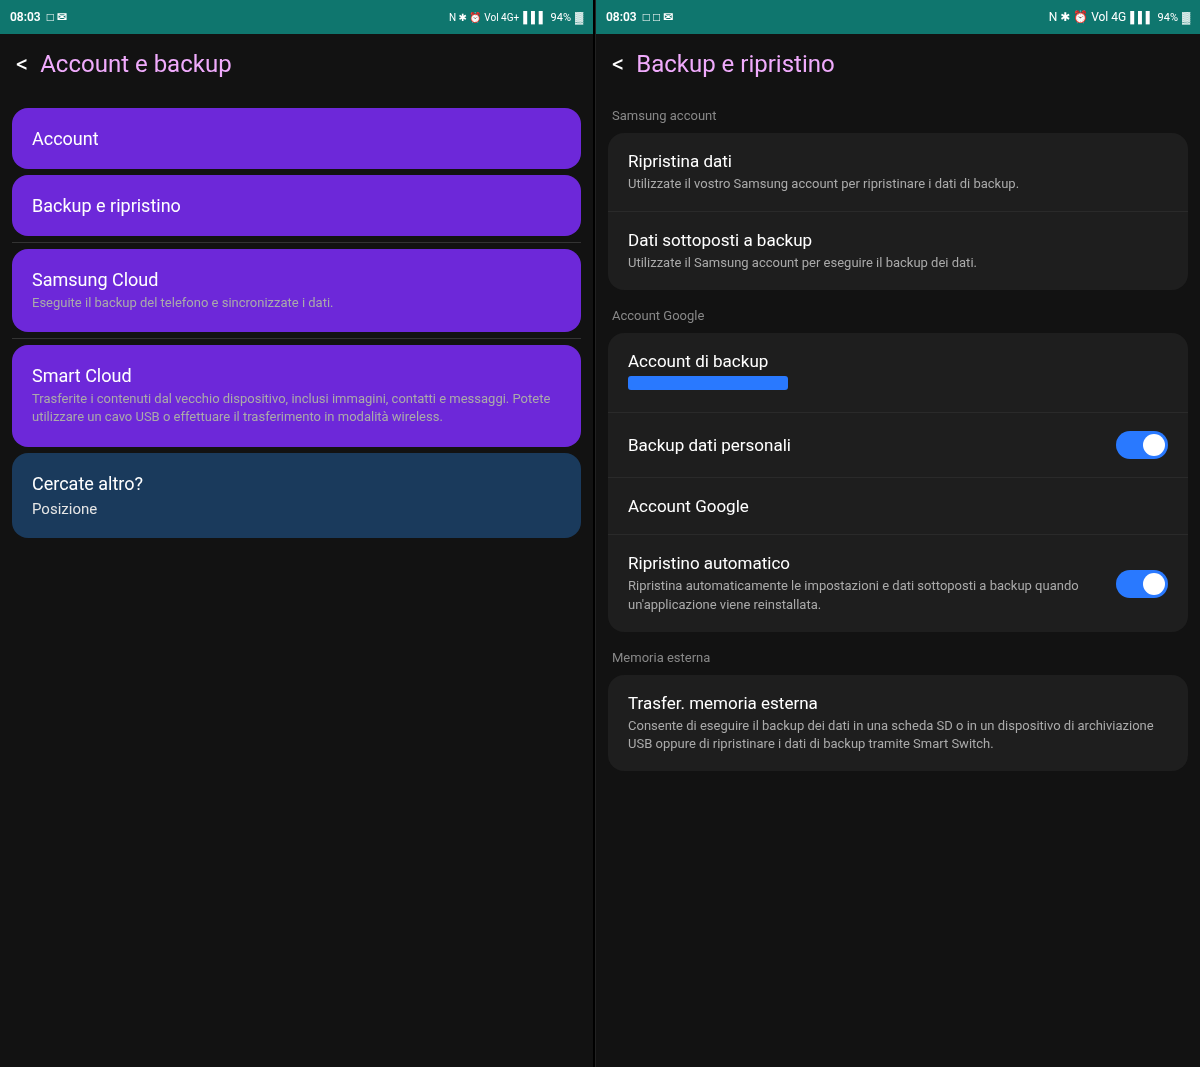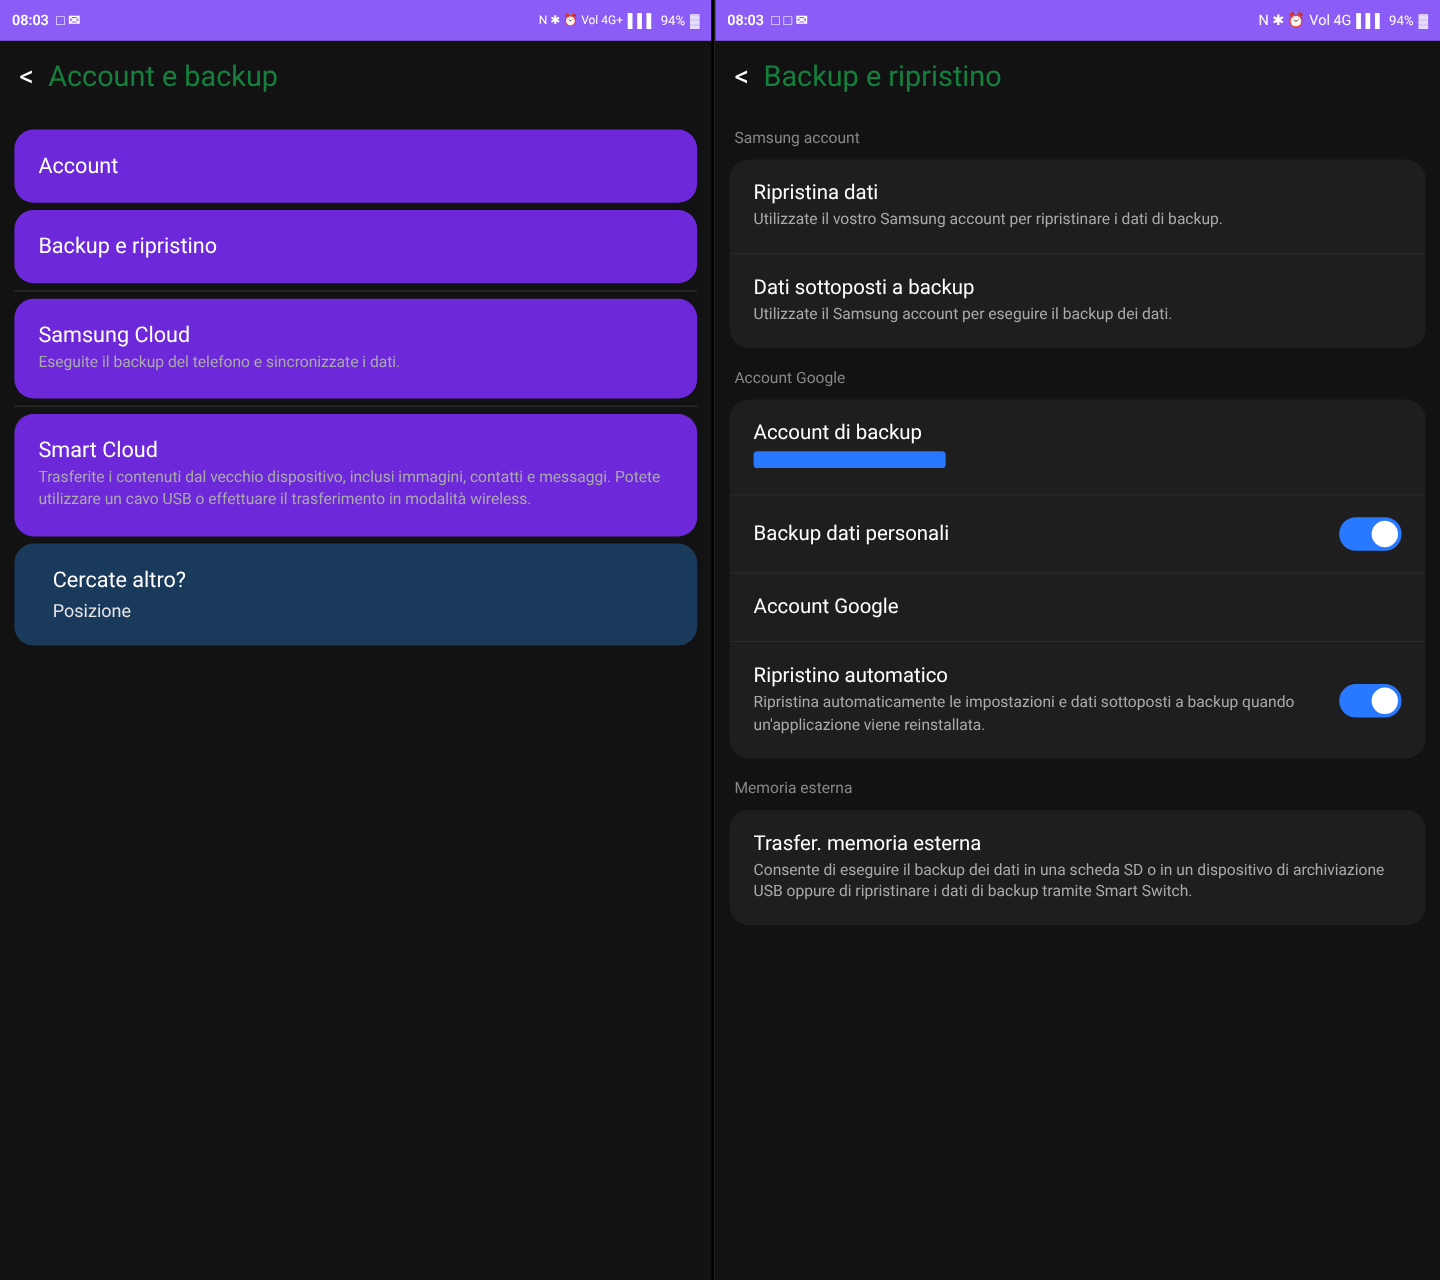--- a/index.html
+++ b/index.html
@@ -30,21 +30,21 @@
       background: #121212;
       display: flex;
       flex-direction: column;
       overflow: hidden;
       border-left: 1px solid #222;
     }
 
     
     .status-bar {
       height: 34px;
-      background: #8b5cf6;
+      background: #0f766e;
       display: flex;
       align-items: center;
       justify-content: space-between;
       padding: 0 10px;
       flex-shrink: 0;
     }
     .status-bar-left {
       display: flex;
       align-items: center;
       gap: 6px;
@@ -68,21 +68,21 @@
       padding: 0 16px;
       gap: 12px;
       flex-shrink: 0;
     }
     .back-arrow {
       color: #fff;
       font-size: 24px;
       cursor: pointer;
     }
     .page-title-text {
-      color: #15803d;
+      color: #f0abfc;
       font-size: 24px;
       font-weight: 400;
     }
 
     
     .content-area {
       flex: 1;
       overflow-y: auto;
       padding: 8px 0;
     }
@@ -113,21 +113,21 @@
       height: 1px;
       background: #333;
       margin: 0 12px;
     }
 
     
     .menu-card-highlight {
       background: #1a3a5c;
       border-radius: 16px;
       margin: 6px 12px;
-      padding: 20px 32px;
+      padding: 20px 20px;
       cursor: pointer;
     }
     .menu-card-highlight .menu-card-title {
       color: #fff;
       font-size: 18px;
     }
     .menu-card-highlight .link-text {
       color: #e5e5e5;
       font-size: 15px;
       margin-top: 6px;

